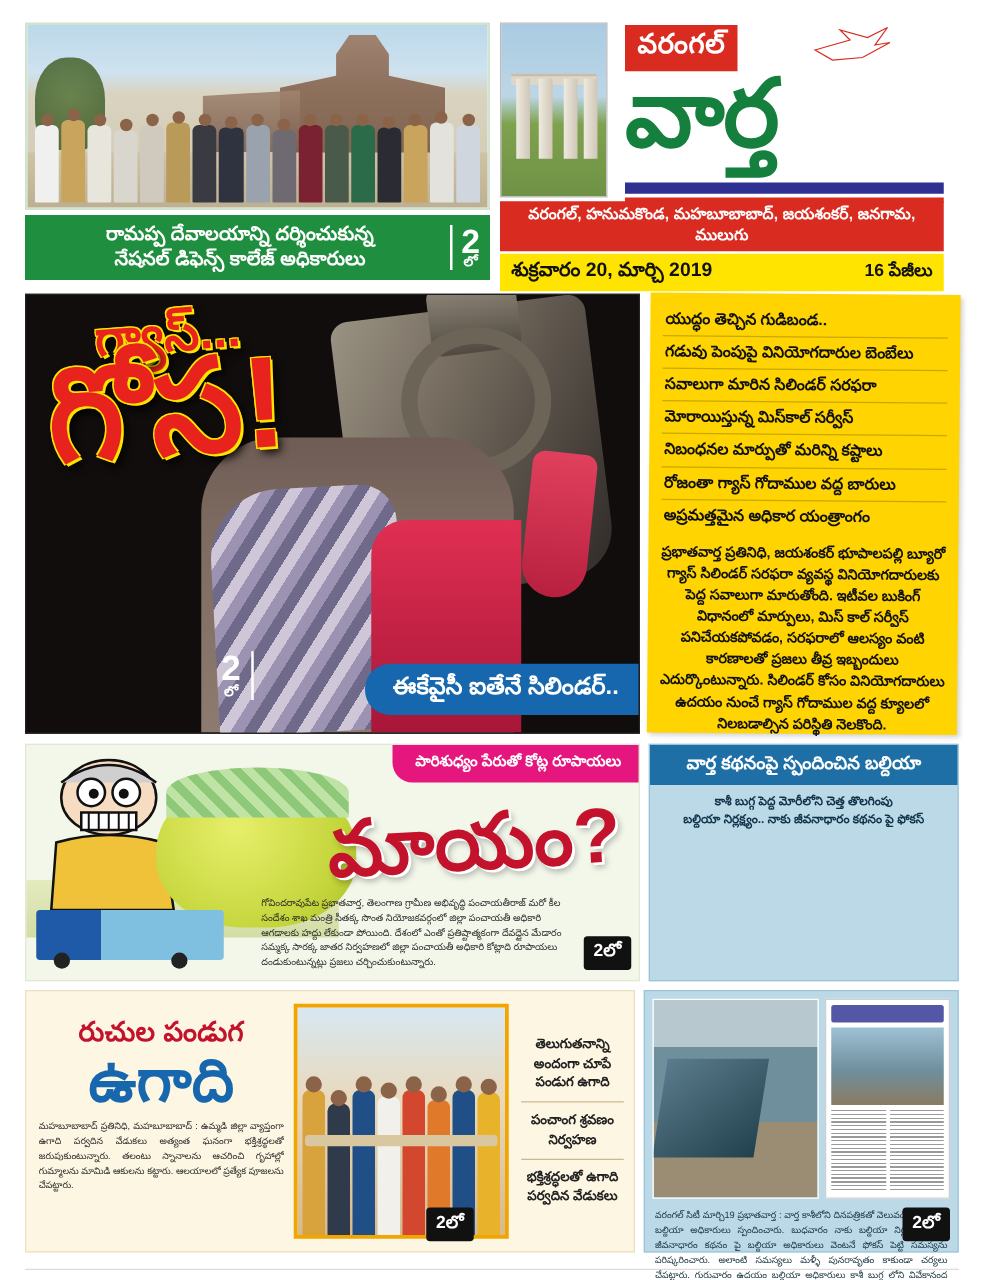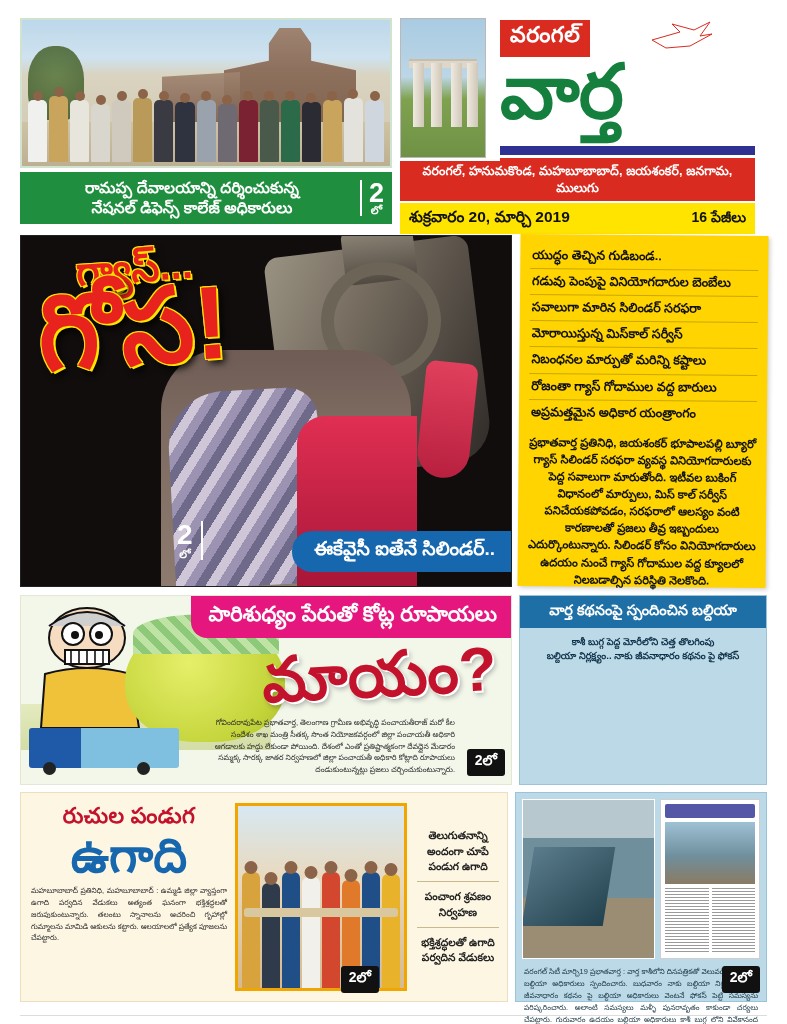--- a/index.html
+++ b/index.html
@@ -132,21 +132,21 @@
   .ybullets li:last-child{ border-bottom:none; }
   .ybody { font-size:11.4px; line-height:1.5; color:#111; text-align:center; margin-top:9px; font-weight:600;}
 
   
   .midwrap { display:flex; gap:7px; margin-top:8px; height:190px; }
   .maayam {
     width:492px; position:relative; background:#f3f7ea; border:1px solid #e2e8d4; overflow:hidden;
   }
   .pink-banner{
     position:absolute; right:0; top:0; background:#e5177f; color:#fff; font-weight:bold;
-    font-size:21px; padding:6px 14px 7px 18px; border-radius:0 0 0 16px;
+    font-size:12px; padding:6px 14px 7px 18px; border-radius:0 0 0 16px;
   }
   .maayam-word{
     position:absolute; right:14px; top:48px; color:#c3122c; font-size:62px; font-weight:bold;
     text-shadow:2px 2px 0 #fff, 3px 4px 5px rgba(0,0,0,.28); transform:rotate(-3deg); line-height:1;
   }
   .cartoon-man{
     position:absolute; left:14px; top:8px; width:116px; height:124px;
   }
   .moneybag{
     position:absolute; left:104px; top:24px; width:160px; height:122px;
@@ -157,35 +157,35 @@
     position:absolute; left:112px; top:18px; width:146px; height:40px;
     background:repeating-linear-gradient(45deg,#bfe3a5 0 7px,#8ec97a 7px 14px); border-radius:50% 50% 0 0;
   }
   .field{ position:absolute; left:0; bottom:34px; width:250px; height:46px;
     background:linear-gradient(to bottom,#dfe6b0,#c8d48e); opacity:.75;}
   .truck{ position:absolute; left:8px; bottom:16px; width:150px; height:40px;
     background:linear-gradient(to right,#1e5aa8 0 52px,#7fbfe0 52px 150px); border-radius:3px;}
   .truck::after{content:""; position:absolute; left:14px; bottom:-7px; width:13px; height:13px; border-radius:50%; background:#222; box-shadow:94px 0 0 #222;}
   .maayam-body{
     position:absolute; left:188px; bottom:8px; right:56px;
-    font-size:7.6px; line-height:1.55; color:#2b2b2b; text-align:right;
+    font-size:7.6px; line-height:1.55; color:#2b2b2b; text-align:left;
   }
   .page-badge{
     position:absolute; right:6px; bottom:8px; background:#111; color:#fff;
     font-size:14px; font-weight:bold; padding:3px 8px 4px; border-radius:3px;margin-top:7px;
   }
 
   .baldia { flex:1; background:#bcd9e8; border:1px solid #9cc4d8; display:flex; flex-direction:column; }
   .baldia-head{ background:#1d6fa5; color:#fff; font-size:14.5px; font-weight:bold; text-align:center; padding:6px 4px;}
   .baldia-sub { font-size:9.6px; font-weight:bold; color:#10334a; text-align:center; padding:7px 8px 6px; line-height:1.45;}
 
   
   .botwrap{ display:flex; gap:7px; margin-top:7px; height:210px; }
   .ugadi { width:492px; background:#fdf6e3; border:1px solid #ecdfc0; position:relative; display:flex; }
-  .ugadi-left{ width:214px; padding:10px 8px 8px 10px; position:relative;}
+  .ugadi-left{ width:214px; padding:20px 8px 8px 10px; position:relative;}
   .ugadi-kicker{ color:#c3122c; font-size:22px; font-weight:bold; text-align:center; letter-spacing:.3px;}
   .ugadi-title{ color:#1667ad; font-size:48px; font-weight:bold; text-align:center; line-height:.98; margin-top:-2px;}
   .ugadi-body{ font-size:7.4px; line-height:1.6; color:#2b2b2b; text-align:justify; margin-top:6px;}
   .ugadi-photo{ width:172px; margin:10px 2px 10px 0; border:3px solid #f0a500; background:linear-gradient(to bottom,#d7e8f2 0%, #e9d9bd 40%, #d6b98e 100%); position:relative; overflow:hidden;}
   .ug-people{ position:absolute; left:0; right:0; bottom:0; height:78%; display:flex; align-items:flex-end; gap:2px; padding:0 4px;}
   .ug-p{ flex:1; border-radius:6px 6px 0 0; height:82%; position:relative;}
   .ug-p::before{ content:""; position:absolute; left:50%; transform:translateX(-50%); top:-11px; width:13px; height:13px; border-radius:50%; background:#8a6348;}
   .ug-stick{ position:absolute; left:6px; right:6px; top:56%; height:9px; background:#d9c7a0; border-radius:3px;}
   .ugadi-right{ flex:1; padding:10px 8px; display:flex; flex-direction:column; justify-content:center;}
   .ur-block{ font-size:10.6px; line-height:1.45; color:#222; text-align:center; padding:7px 2px; font-weight:600;}

